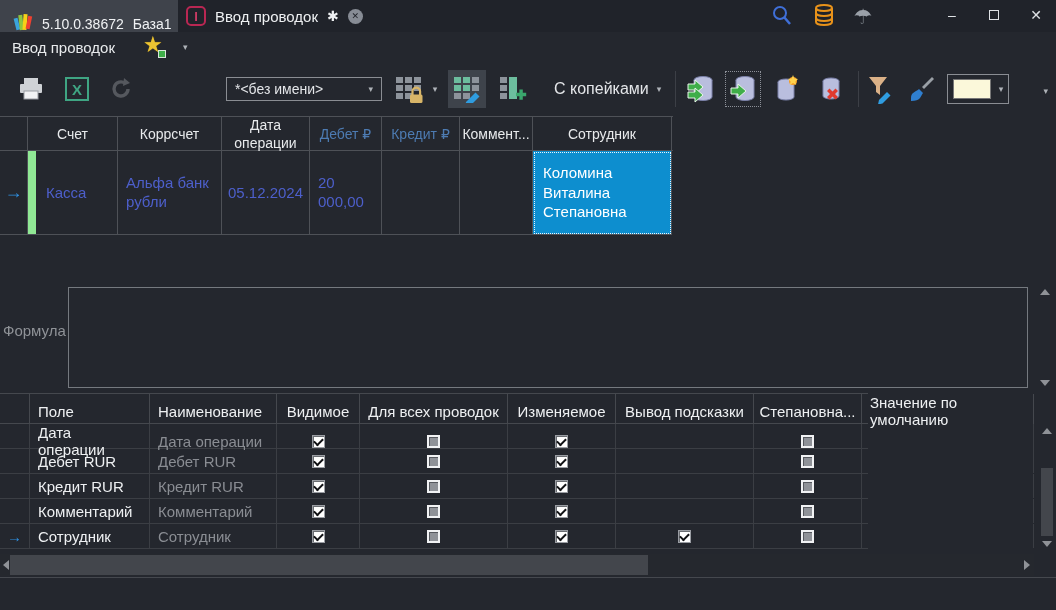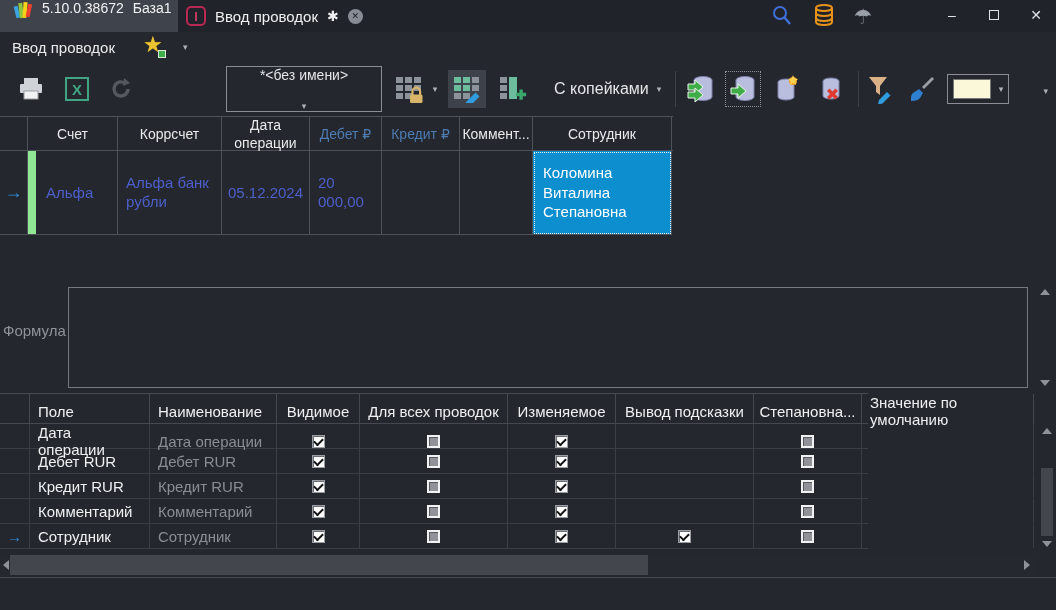--- a/index.html
+++ b/index.html
@@ -7,21 +7,21 @@
   body {
     position: relative;
     background: #24272e;
     font-family: "Liberation Sans", "DejaVu Sans", sans-serif;
     color: #e8eaec;
     overflow: hidden;
   }
   
   .titlebar { position:absolute; top:0; left:0; width:1056px; height:32px; background:#20232a; }
   .tb-left { position:absolute; top:0; left:0; width:178px; height:32px; background:#3f434b;
-             display:flex; align-items:flex-start; gap:9px; padding-left:13px; }
+             display:flex; align-items:flex-end; gap:9px; padding-left:13px; }
   .tb-left .ver { font-size:14px; color:#f0f2f4; }
   .tb-left .db  { font-size:14px; color:#f0f2f4; }
   .tab { position:absolute; top:0; left:186px; height:32px; display:flex; align-items:center; gap:9px; }
   .tab-ico { width:20px; height:20px; border:2px solid #b92753; border-radius:5px; color:#c93a63;
              font-weight:bold; font-size:13px; display:flex; align-items:center; justify-content:center; }
   .tab-title { font-size:15px; color:#eef0f2; }
   .tab-mod { font-size:14px; color:#eef0f2; }
   .tab-close { width:15px; height:15px; border-radius:50%; background:#878c95; color:#20232a;
                font-size:9px; font-weight:bold; display:flex; align-items:center; justify-content:center; cursor:default; }
   .tbar-ico { position:absolute; top:4px; width:26px; height:24px; display:flex; align-items:center; justify-content:center; }
@@ -37,22 +37,22 @@
   .fav .disk { position:absolute; right:1px; bottom:1px; width:8px; height:8px; background:#3fae49; border:1px solid #d9e6da; }
   .caret { font-size:9px; color:#aeb2b8; }
   .menubar .caret { margin-left:16px; }
   
   .toolbar { position:absolute; top:62px; left:0; width:1056px; height:54px; display:flex; align-items:center; padding-left:12px; }
   .tbtn { width:38px; height:38px; background:transparent; border:none; display:flex; align-items:center; justify-content:center; }
   .tbtn.active { background:#3e434b; }
   .tbtn.focus { outline:1px dotted #8c9098; outline-offset:-2px; }
   .xl { width:24px; height:24px; border:2px solid #3fa583; color:#3fa583; font-weight:bold; font-size:15px;
         display:flex; align-items:center; justify-content:center; }
-  .combo { height:46px; border:1px solid #8a8d93; display:flex; align-items:center; justify-content:space-between;
-           padding:0 8px; background:#24272e;flex-direction:column; }
+  .combo { height:24px; border:1px solid #8a8d93; display:flex; align-items:center; justify-content:space-between;
+           padding:0 8px; background:#24272e; }
   .combo .val { font-size:14px; color:#e4e6e9; }
   .kopecks { display:flex; align-items:center; gap:8px; font-size:16px; color:#e4e6e9; }
   .vsep { width:1px; height:36px; background:#3c3f46; }
   .swatchbox { width:62px; height:30px; border:1px solid #8a8d93; display:flex; align-items:center; justify-content:space-between; padding:0 5px; }
   .swatch { width:38px; height:20px; border:1px solid #777; }
   .tb-caret-right { position:absolute; right:8px; top:24px; }
   
   .jgrid { position:absolute; top:116px; left:0; width:673px; }
   .jg-header { display:grid; grid-template-columns:28px 90px 104px 88px 72px 78px 73px 139px;
                border-top:1px solid #4e5157; border-bottom:1px solid #4e5157; height:35px; }
@@ -295,21 +295,21 @@
       <div class="jg-h amt">Кредит ₽</div>
       <div class="jg-h">Коммент...</div>
       <div class="jg-h">Сотрудник</div>
     </div>
   <div class="jg-row">
     <div class="jg-c ind">
         <span class="row-arrow">→</span>
       </div>
     <div class="jg-c acct">
         <span class="acct-bar"></span>
-        <span>Альфа</span>
+        <span>Касса</span>
       </div>
     <div class="jg-c">
         <span>Альфа банк рубли</span>
       </div>
     <div class="jg-c ctr">
         <span>05.12.2024</span>
       </div>
     <div class="jg-c ctr">
         <span>20 000,00</span>
       </div>

